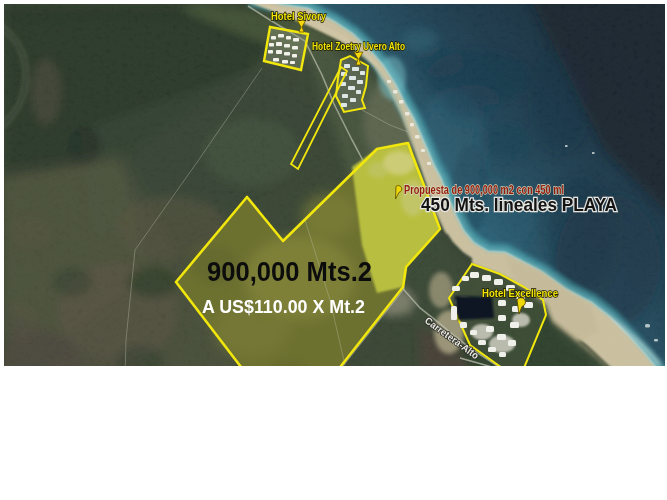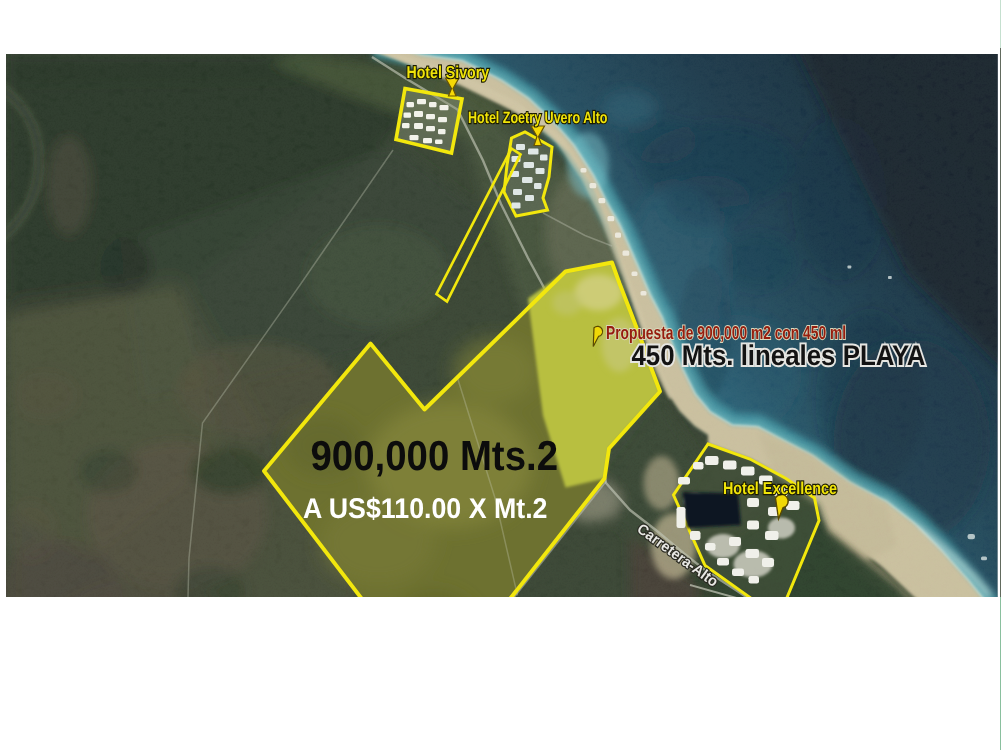--- a/index.html
+++ b/index.html
@@ -1,16 +1,16 @@
 <!DOCTYPE html>
 <html><head>
 <meta charset="utf-8">
 <style>
 html,body{margin:0;padding:0;background:#fff;}
-#wrap{width:667px;height:366px;position:relative;background:#15803d;font-family:"Liberation Sans",sans-serif;margin-top:32px;}
+#wrap{width:667px;height:366px;position:relative;background:#15803d;font-family:"Liberation Sans",sans-serif;}
 svg{display:block;filter:blur(0.35px);}
 </style>
 </head>
 <body>
 <div id="wrap">
 <svg width="667" height="500" viewBox="0 0 667 500">
 <defs>
 <filter id="b1" x="-30%" y="-30%" width="160%" height="160%">
           <feGaussianBlur stdDeviation="1.1"></feGaussianBlur>
         </filter>

